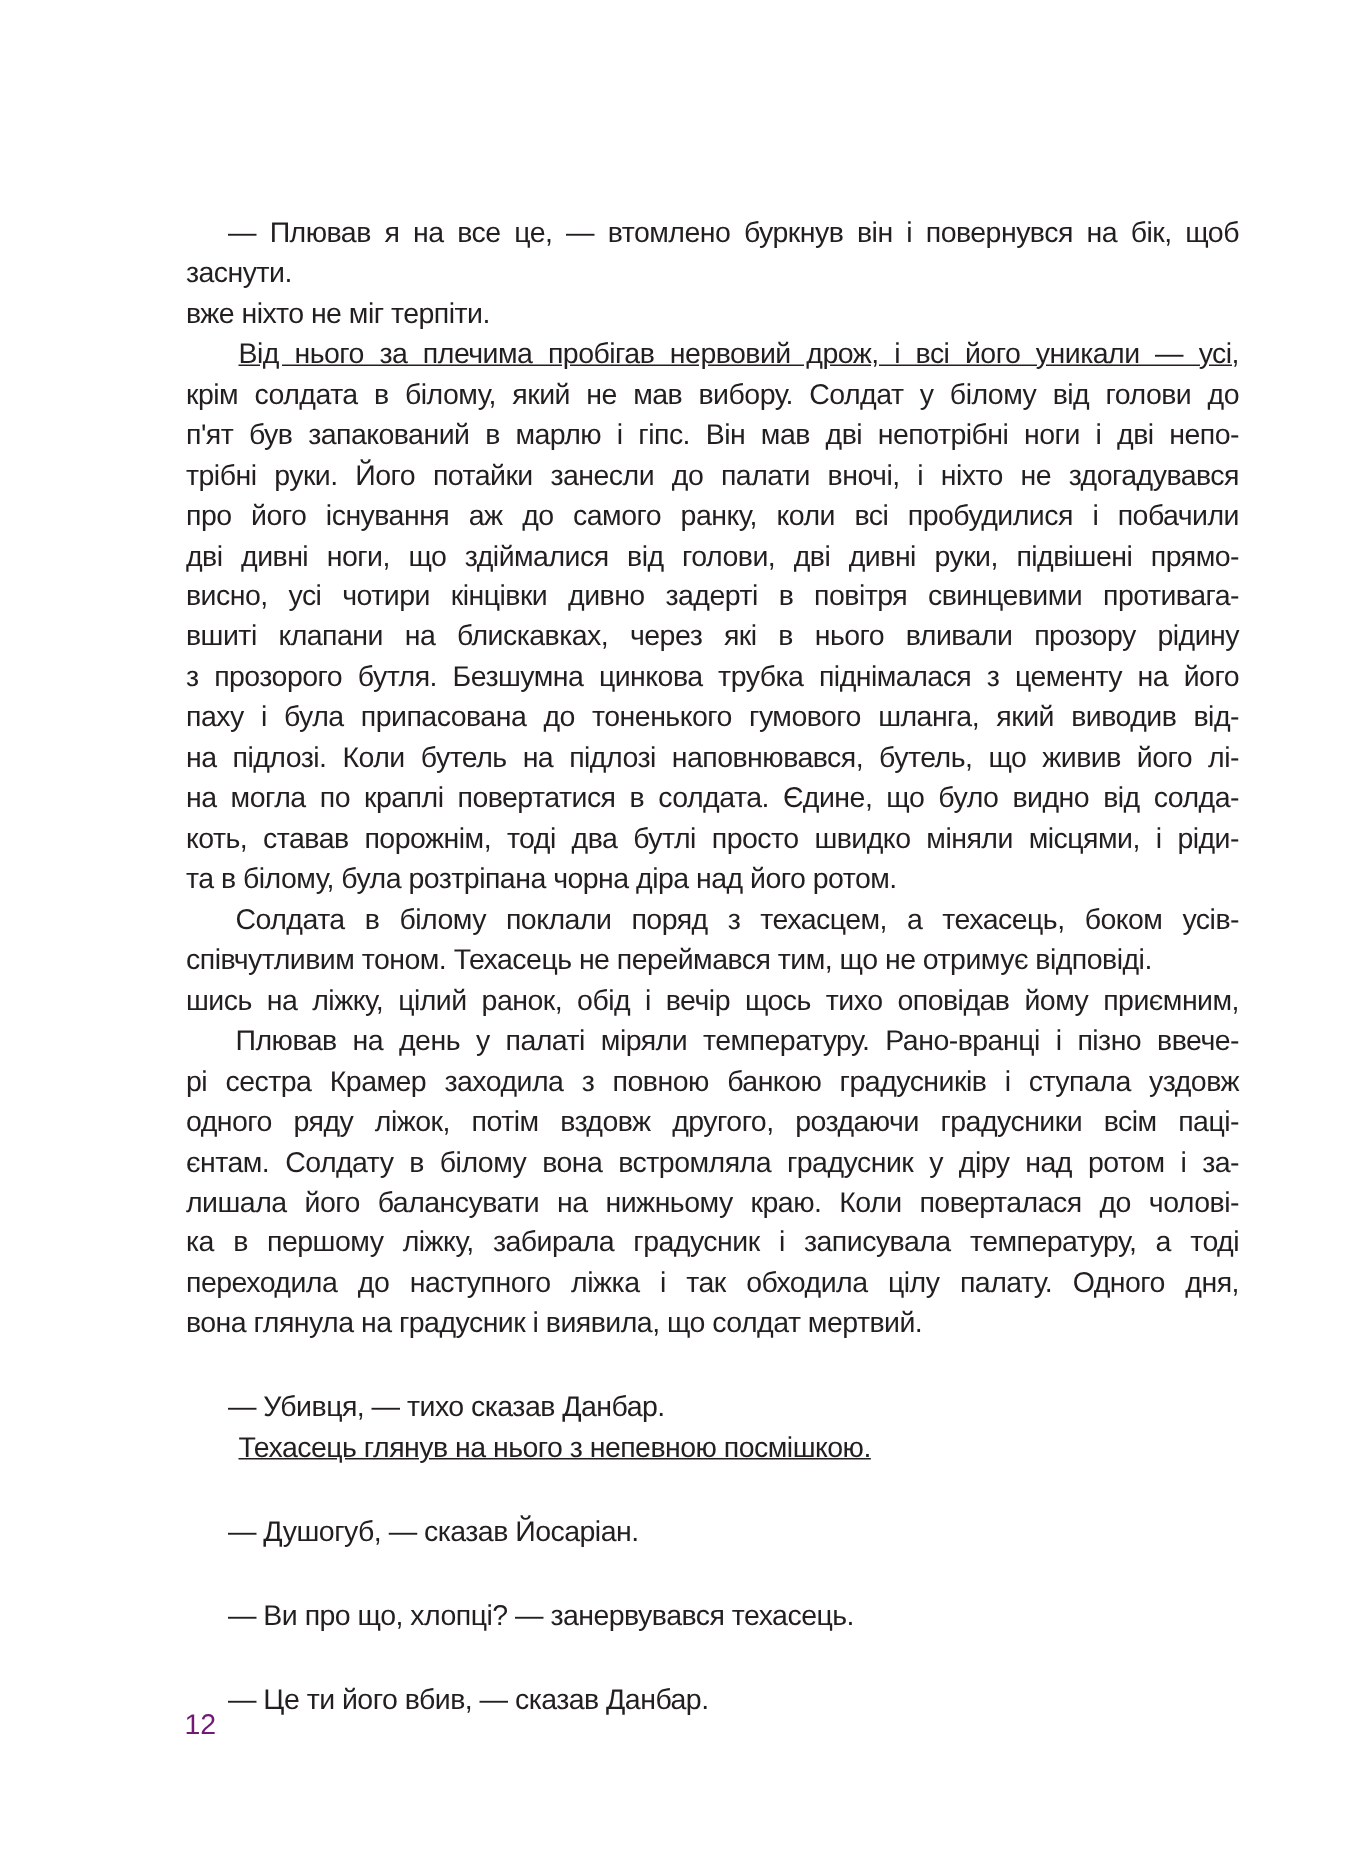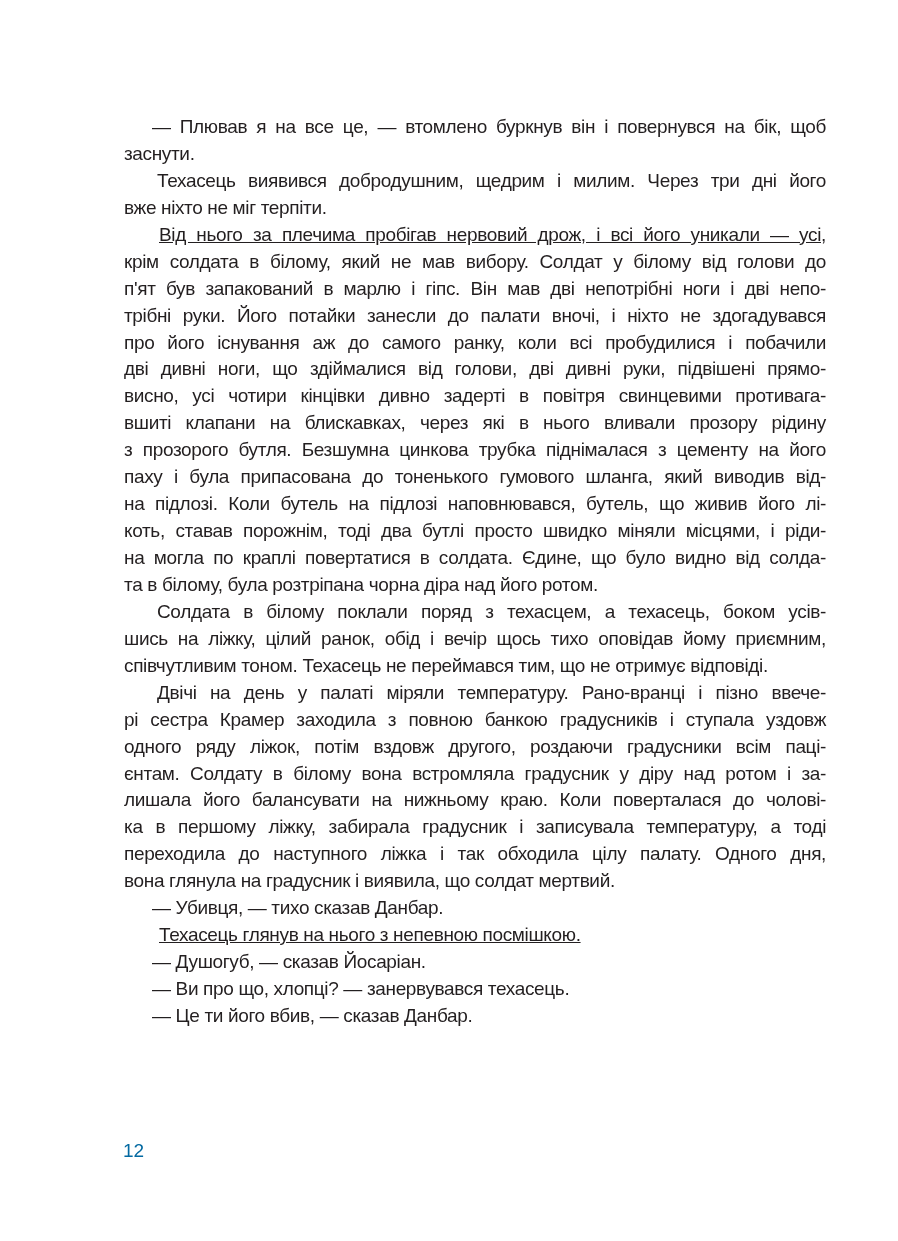--- a/index.html
+++ b/index.html
@@ -19,56 +19,55 @@
     display: block;
     white-space: nowrap;
     height: 26.95px;
     text-align: justify;
     text-align-last: justify;
     transform-origin: left center;
   }
   .line.last { text-align-last: left; }
   .line.indent { padding-left: 33px; }
   .line.indent2 { padding-left: 35px; text-decoration: underline; }
-  .line.dash { padding-left: 28px; }
+  .line.dash { padding-left: 28px; margin-top: 29px; }
   .page-number {
     position: absolute;
     left: 123px;
     top: 1140px;
     font-family: "Liberation Sans", sans-serif;
     font-size: 19px;
-    color: #0369a1;
+    color: #701a75;
   }
 </style>
 </head>
 <body>
 
 <div class="page-text" id="page-text">
     <span class="line dash">—  Плював я на все це, — втомлено буркнув він і повернувся на бік, щоб</span>
     <span class="line last">заснути.</span>
-    <span class="line indent">Техасець виявився добродушним, щедрим і милим. Через три дні його</span>
     <span class="line last">вже ніхто не міг терпіти.</span>
     <span class="line indent2">Від нього за плечима пробігав нервовий дрож, і всі його уникали — усі,</span>
     <span class="line">крім солдата в білому, який не мав вибору. Солдат у білому від голови до</span>
     <span class="line">п'ят був запакований в марлю і гіпс. Він мав дві непотрібні ноги і дві непо-</span>
     <span class="line">трібні руки. Його потайки занесли до палати вночі, і ніхто не здогадувався</span>
     <span class="line">про його існування аж до самого ранку, коли всі пробудилися і побачили</span>
     <span class="line">дві дивні ноги, що здіймалися від голови, дві дивні руки, підвішені прямо-</span>
     <span class="line">висно, усі чотири кінцівки дивно задерті в повітря свинцевими противага-</span>
     <span class="line">вшиті клапани на блискавках, через які в нього вливали прозору рідину</span>
     <span class="line">з прозорого бутля. Безшумна цинкова трубка піднімалася з цементу на його</span>
     <span class="line">паху і була припасована до тоненького гумового шланга, який виводив від-</span>
     <span class="line">на підлозі. Коли бутель на підлозі наповнювався, бутель, що живив його лі-</span>
+    <span class="line">на могла по краплі повертатися в солдата. Єдине, що було видно від солда-</span>
     <span class="line">коть, ставав порожнім, тоді два бутлі просто швидко міняли місцями, і ріди-</span>
-    <span class="line">на могла по краплі повертатися в солдата. Єдине, що було видно від солда-</span>
     <span class="line last">та в білому, була розтріпана чорна діра над його ротом.</span>
     <span class="line indent">Солдата в білому поклали поряд з техасцем, а техасець, боком усів-</span>
+    <span class="line last">співчутливим тоном. Техасець не переймався тим, що не отримує відповіді.</span>
     <span class="line">шись на ліжку, цілий ранок, обід і вечір щось тихо оповідав йому приємним,</span>
-    <span class="line last">співчутливим тоном. Техасець не переймався тим, що не отримує відповіді.</span>
-    <span class="line indent">Двічі на день у палаті міряли температуру. Рано-вранці і пізно ввече-</span>
+    <span class="line indent">Плював на день у палаті міряли температуру. Рано-вранці і пізно ввече-</span>
     <span class="line">рі сестра Крамер заходила з повною банкою градусників і ступала уздовж</span>
     <span class="line">одного ряду ліжок, потім вздовж другого, роздаючи градусники всім паці-</span>
     <span class="line">єнтам. Солдату в білому вона встромляла градусник у діру над ротом і за-</span>
     <span class="line">лишала його балансувати на нижньому краю. Коли поверталася до чолові-</span>
     <span class="line">ка в першому ліжку, забирала градусник і записувала температуру, а тоді</span>
     <span class="line">переходила до наступного ліжка і так обходила цілу палату. Одного дня,</span>
     <span class="line last">вона глянула на градусник і виявила, що солдат мертвий.</span>
     <span class="line dash last">—  Убивця, — тихо сказав Данбар.</span>
     <span class="line indent2 last">Техасець глянув на нього з непевною посмішкою.</span>
     <span class="line dash last">—  Душогуб, — сказав Йосаріан.</span>

